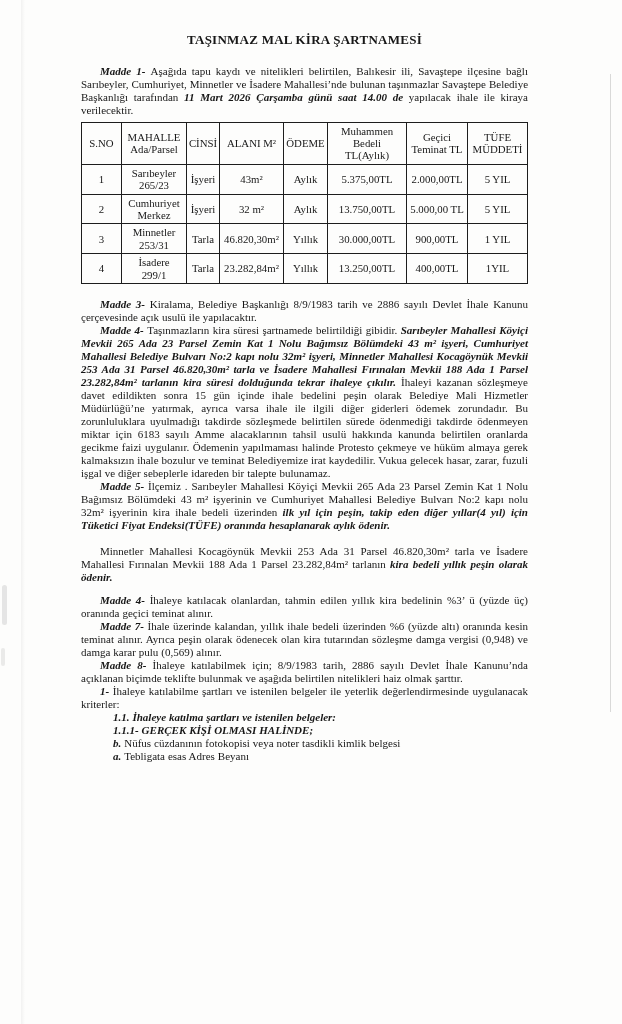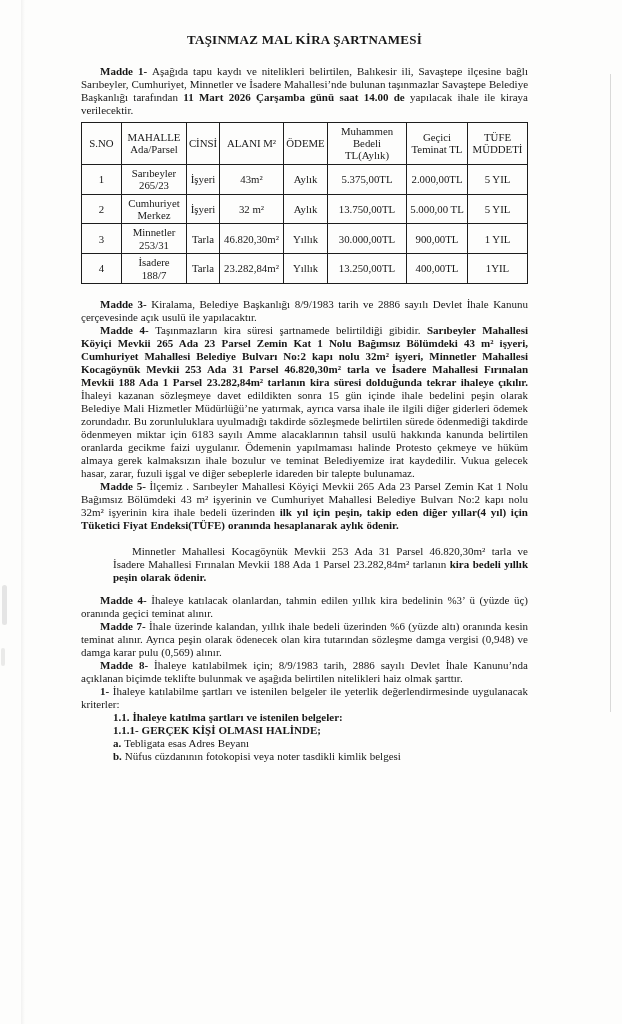--- a/index.html
+++ b/index.html
@@ -38,22 +38,22 @@
   .title {
     text-align:center; font-weight:bold;
     font-size:13px; line-height:14.6px; letter-spacing:.25px;
     margin-bottom:17px;
   }
   .para {
     font-size:11px; line-height:13px;
     text-align:justify; text-indent:19px;
     word-spacing:.2px;
   }
-  .b { font-weight:bold; }
-  .gap  { margin-top:13px;margin-left:32px; }
+  .b { font-weight:bold;font-style:italic; }
+  .gap  { margin-top:13px; }
   .gap2 { margin-top:10px; }
   .indent2 { text-indent:32px; }
   table {
     table-layout:fixed; border-collapse:collapse;
     width:446px; margin:5px 0 14px 0;
   }
   th, td {
     border:1px solid #1d1d1d;
     font-weight:normal;
     font-size:10.8px; line-height:12.4px;
@@ -141,21 +141,21 @@
             <td>Tarla</td>
             <td>46.820,30m²</td>
             <td>Yıllık</td>
             <td>30.000,00TL</td>
             <td>900,00TL</td>
             <td>1 YIL</td>
           </tr>
           <tr>
             <td>4</td>
             <td>İsadere
-188/7</td>
+299/1</td>
             <td>Tarla</td>
             <td>23.282,84m²</td>
             <td>Yıllık</td>
             <td>13.250,00TL</td>
             <td>400,00TL</td>
             <td>1YIL</td>
           </tr>
         </tbody>
     </table>
 
@@ -163,17 +163,17 @@
         <p class="para"><span class="b">Madde 3- </span><span>Kiralama, Belediye Başkanlığı 8/9/1983 tarih ve 2886 sayılı Devlet İhale Kanunu çerçevesinde açık usulü ile yapılacaktır.</span></p>
         <p class="para"><span class="b">Madde 4- </span><span>Taşınmazların kira süresi şartnamede belirtildiği gibidir. </span><span class="b">Sarıbeyler Mahallesi Köyiçi Mevkii 265 Ada 23 Parsel Zemin Kat 1 Nolu Bağımsız Bölümdeki 43 m² işyeri, Cumhuriyet Mahallesi Belediye Bulvarı No:2 kapı nolu 32m² işyeri, Minnetler Mahallesi Kocagöynük Mevkii 253 Ada 31 Parsel 46.820,30m² tarla ve İsadere Mahallesi Fırınalan Mevkii 188 Ada 1 Parsel 23.282,84m² tarlanın kira süresi dolduğunda tekrar ihaleye çıkılır. </span><span>İhaleyi kazanan sözleşmeye davet edildikten sonra 15 gün içinde ihale bedelini peşin olarak Belediye Mali Hizmetler Müdürlüğü’ne yatırmak, ayrıca varsa ihale ile ilgili diğer giderleri ödemek zorundadır. Bu zorunluluklara uyulmadığı takdirde sözleşmede belirtilen sürede ödenmediği takdirde ödenmeyen miktar için 6183 sayılı Amme alacaklarının tahsil usulü hakkında kanunda belirtilen oranlarda gecikme faizi uygulanır. Ödemenin yapılmaması halinde Protesto çekmeye ve hüküm almaya gerek kalmaksızın ihale bozulur ve teminat Belediyemize irat kaydedilir. Vukua gelecek hasar, zarar, fuzuli işgal ve diğer sebeplerle idareden bir talepte bulunamaz.</span></p>
         <p class="para"><span class="b">Madde 5- </span><span>İlçemiz . Sarıbeyler Mahallesi Köyiçi Mevkii 265 Ada 23 Parsel Zemin Kat 1 Nolu Bağımsız Bölümdeki 43 m² işyerinin ve Cumhuriyet Mahallesi Belediye Bulvarı No:2 kapı nolu 32m² işyerinin kira ihale bedeli üzerinden </span><span class="b">ilk yıl için peşin, takip eden diğer yıllar(4 yıl) için Tüketici Fiyat Endeksi(TÜFE) oranında hesaplanarak  aylık ödenir.</span></p>
         <p class="para gap"><span>Minnetler Mahallesi Kocagöynük Mevkii 253 Ada 31 Parsel 46.820,30m² tarla ve İsadere Mahallesi Fırınalan Mevkii 188 Ada 1 Parsel 23.282,84m² tarlanın </span><span class="b">kira bedeli yıllık peşin olarak ödenir.</span></p>
         <p class="para gap2"><span class="b">Madde 4- </span><span>İhaleye katılacak olanlardan, tahmin edilen yıllık kira bedelinin %3’ ü (yüzde üç) oranında geçici teminat alınır.</span></p>
         <p class="para"><span class="b">Madde 7- </span><span>İhale üzerinde kalandan, yıllık ihale bedeli üzerinden %6 (yüzde altı) oranında kesin teminat alınır. Ayrıca peşin olarak ödenecek olan kira tutarından sözleşme damga vergisi (0,948) ve damga karar pulu (0,569) alınır.</span></p>
         <p class="para"><span class="b">Madde 8- </span><span>İhaleye katılabilmek için; 8/9/1983 tarih, 2886 sayılı Devlet İhale Kanunu’nda açıklanan biçimde teklifte bulunmak ve aşağıda belirtilen nitelikleri haiz olmak şarttır.</span></p>
         <p class="para"><span class="b">1- </span><span>İhaleye katılabilme şartları ve istenilen belgeler ile yeterlik değerlendirmesinde uygulanacak kriterler:</span></p>
         <p class="para indent2"><span class="b">1.1. İhaleye katılma şartları ve istenilen belgeler:</span></p>
         <p class="para indent2"><span class="b">1.1.1- GERÇEK KİŞİ OLMASI HALİNDE;</span></p>
+        <p class="para indent2"><span class="b">b. </span><span>Nüfus cüzdanının fotokopisi veya noter tasdikli kimlik belgesi</span></p>
         <p class="para indent2"><span class="b">a. </span><span>Tebligata esas Adres Beyanı</span></p>
-        <p class="para indent2"><span class="b">b. </span><span>Nüfus cüzdanının fotokopisi veya noter tasdikli kimlik belgesi</span></p>
       </div>
   </div>
 </div>
 
 </body></html>

